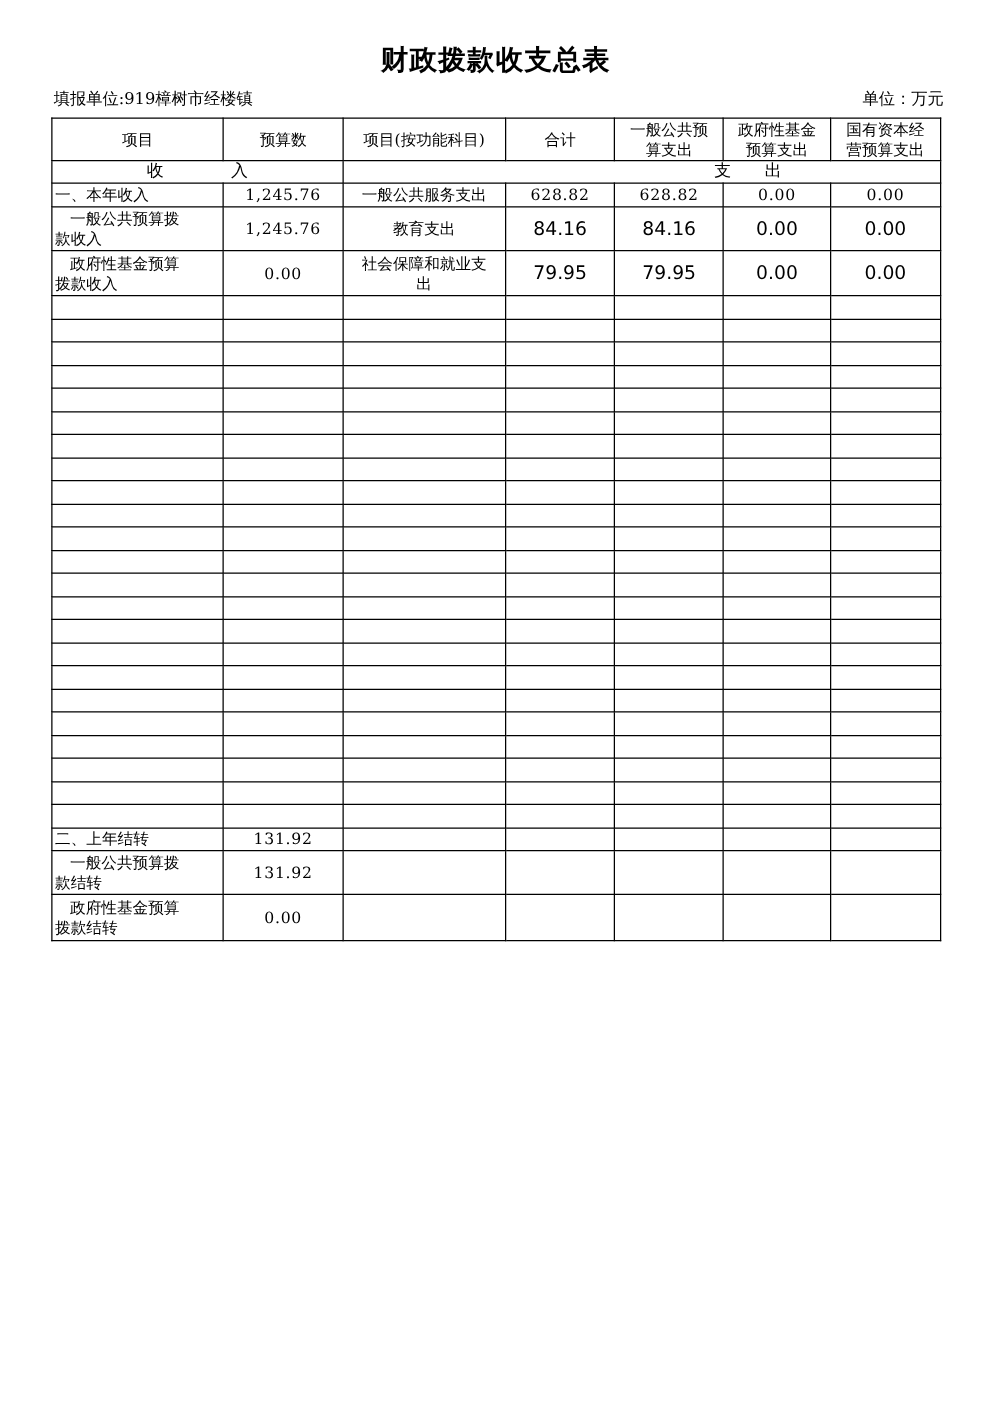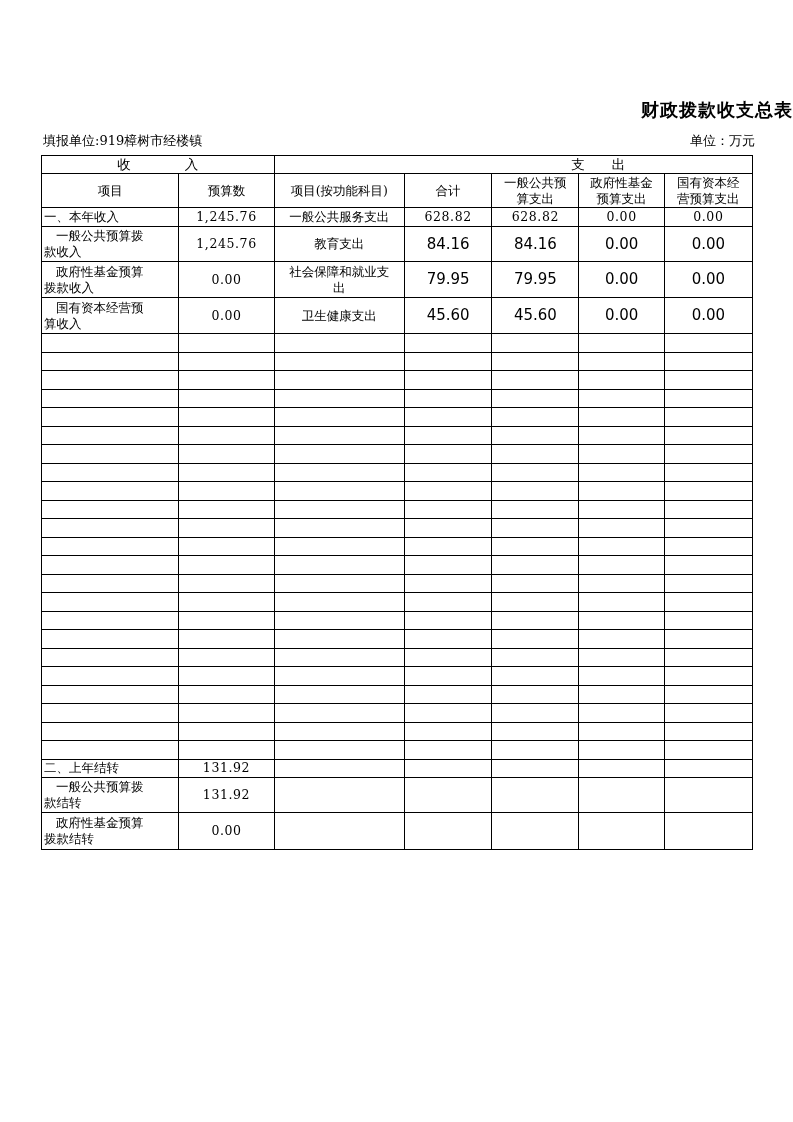--- a/index.html
+++ b/index.html
@@ -5,24 +5,24 @@
   html, body { margin: 0; padding: 0; background: #fff; }
   body {
     width: 793px; height: 1122px;
     font-family: "DejaVu Serif", "Liberation Serif", serif;
     color: #000;
     position: relative;
     overflow: hidden;
   }
   .page { width: 793px; height: 1122px; }
   .title {
-    margin: 0; padding-top: 100px;
-    text-align: right;
+    margin: 0; padding-top: 39px;
+    text-align: center;
     font-family: "DejaVu Sans", "Liberation Sans", sans-serif;
-    font-size: 18px; font-weight: bold;
+    font-size: 22px; font-weight: bold;
     line-height: 20px;
     letter-spacing: 1px;
   }
   .meta {
     width: 712px;
     margin: 13px 0 0 43px;
     display: flex;
     justify-content: space-between;
     align-items: flex-end;
     font-size: 13px;
@@ -72,36 +72,36 @@
     <colgroup>
         <col style="width: 137px;">
         <col style="width: 95px;">
         <col style="width: 130px;">
         <col style="width: 87px;">
         <col style="width: 87px;">
         <col style="width: 85px;">
         <col style="width: 88px;">
       </colgroup>
     <thead>
-        <tr style="height: 18px;">
-          <th colspan="2" class="gh">收　　　　入</th>
-          <th colspan="5" class="gh gh-exp">支　　出</th>
-        </tr>
         <tr style="height: 34px;">
           <th class="ch">项目</th>
           <th class="ch">预算数</th>
           <th class="ch">项目(按功能科目)</th>
           <th class="ch">合计</th>
           <th class="ch">一般公共预
 算支出</th>
           <th class="ch">政府性基金
 预算支出</th>
           <th class="ch">国有资本经
 营预算支出</th>
         </tr>
+        <tr style="height: 18px;">
+          <th colspan="2" class="gh">收　　　　入</th>
+          <th colspan="5" class="gh gh-exp">支　　出</th>
+        </tr>
       </thead>
     <tbody>
         <tr style="height: 19px;">
           <td class="il">一、本年收入</td>
           <td class="ns">1,245.76</td>
           <td class="ic">一般公共服务支出</td>
           <td class="ns">628.82</td>
           <td class="ns">628.82</td>
           <td class="ns">0.00</td>
           <td class="ns">0.00</td>
@@ -120,30 +120,20 @@
           <td class="ii">政府性基金预算
 拨款收入</td>
           <td class="ns">0.00</td>
           <td class="ic">社会保障和就业支
 出</td>
           <td class="na">79.95</td>
           <td class="na">79.95</td>
           <td class="na">0.00</td>
           <td class="na">0.00</td>
         </tr>
-        <tr style="height: 36px;">
-          <td class="ii">国有资本经营预
-算收入</td>
-          <td class="ns">0.00</td>
-          <td class="ic">卫生健康支出</td>
-          <td class="na">45.60</td>
-          <td class="na">45.60</td>
-          <td class="na">0.00</td>
-          <td class="na">0.00</td>
-        </tr>
         <tr style="height: 18.5px;">
           <td></td>
           <td></td>
           <td></td>
           <td></td>
           <td></td>
           <td></td>
           <td></td>
         </tr>
         <tr style="height: 18.5px;">

